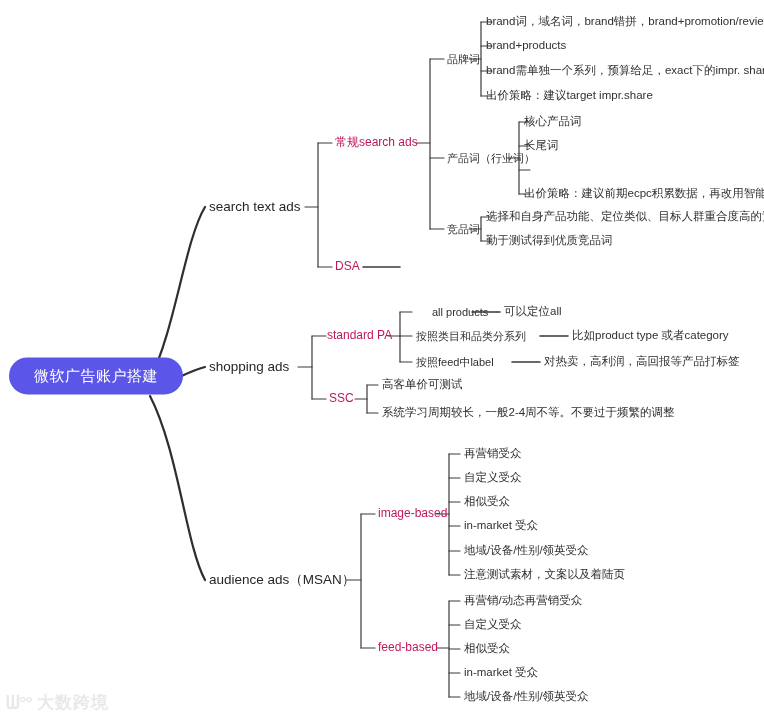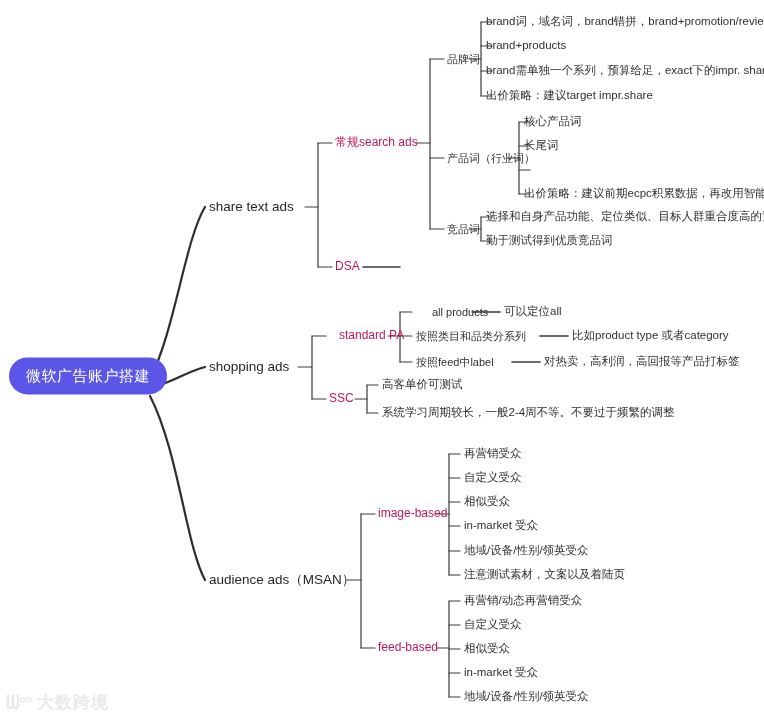--- a/index.html
+++ b/index.html
@@ -19,21 +19,21 @@
     white-space:nowrap;
     color:#2b2b2b;
     line-height:1.15;
   }
 
   
   .root{
     background:#5b55e8;
     color:#ffffff;
     border-radius:18px;
-    padding:9px 16px;
+    padding:9px 24px;
     font-size:15px;
     letter-spacing:.5px;
     box-shadow:0 0 0 1px #5b55e8;
   }
 
   
   .lvl1{ font-size:13.5px; color:#262626; }
 
   
   .lvl2{ font-size:12px; color:#be185d; }
@@ -146,21 +146,21 @@
       <path d="M449,601 L460,601"></path>
       <path d="M449,625 L460,625"></path>
       <path d="M449,649 L460,649"></path>
       <path d="M449,673 L460,673"></path>
       <path d="M449,697 L460,697"></path>
     </g>
   </svg>
 
   <div class="node root" style="left: 10px; top: 376px; transform: translateY(-50%); background: rgb(91, 85, 232); box-shadow: rgb(91, 85, 232) 0px 0px 0px 1px;">微软广告账户搭建</div>
 
-  <div class="node lvl1" style="left:209px;top:207px;transform:translateY(-50%);">share text ads</div>
+  <div class="node lvl1" style="left:209px;top:207px;transform:translateY(-50%);">search text ads</div>
   <div class="node lvl1" style="left:209px;top:367px;transform:translateY(-50%);">shopping ads</div>
   <div class="node lvl1" style="left:209px;top:580px;transform:translateY(-50%);">audience ads（MSAN）</div>
 
   <div class="node lvl2" style="left:335px;top:143px;transform:translateY(-50%);">常规search ads</div>
   <div class="node lvl2" style="left:335px;top:267px;transform:translateY(-50%);">DSA</div>
 
   <div class="node lvl3" style="left:447px;top:59px;transform:translateY(-50%);">品牌词</div>
   <div class="node lvl3" style="left:447px;top:158px;transform:translateY(-50%);">产品词（行业词）</div>
   <div class="node lvl3" style="left:447px;top:229px;transform:translateY(-50%);">竞品词</div>
 
@@ -169,21 +169,21 @@
   <div class="node lvl4" style="left:486px;top:71px;transform:translateY(-50%);">brand需单独一个系列，预算给足，exact下的impr. share 90%+</div>
   <div class="node lvl4" style="left:486px;top:96px;transform:translateY(-50%);">出价策略：建议target impr.share</div>
 
   <div class="node lvl4" style="left:524px;top:122px;transform:translateY(-50%);">核心产品词</div>
   <div class="node lvl4" style="left:524px;top:146px;transform:translateY(-50%);">长尾词</div>
   <div class="node lvl4" style="left:524px;top:194px;transform:translateY(-50%);">出价策略：建议前期ecpc积累数据，再改用智能出价策略。</div>
 
   <div class="node lvl4" style="left:486px;top:217px;transform:translateY(-50%);">选择和自身产品功能、定位类似、目标人群重合度高的竞品词投放。</div>
   <div class="node lvl4" style="left:486px;top:241px;transform:translateY(-50%);">勤于测试得到优质竞品词</div>
 
-  <div class="node lvl2" style="left:339px;top:336px;transform:translateY(-50%);">standard PA</div>
+  <div class="node lvl2" style="left:327px;top:336px;transform:translateY(-50%);">standard PA</div>
   <div class="node lvl2" style="left:329px;top:399px;transform:translateY(-50%);">SSC</div>
 
   <div class="node lvl3" style="left:432px;top:312px;transform:translateY(-50%);">all products</div>
   <div class="node lvl4" style="left:504px;top:312px;transform:translateY(-50%);">可以定位all</div>
 
   <div class="node lvl3" style="left:416px;top:336px;transform:translateY(-50%);">按照类目和品类分系列</div>
   <div class="node lvl4" style="left:572px;top:336px;transform:translateY(-50%);">比如product type 或者category</div>
 
   <div class="node lvl3" style="left:416px;top:362px;transform:translateY(-50%);">按照feed中label</div>
   <div class="node lvl4" style="left:544px;top:362px;transform:translateY(-50%);">对热卖，高利润，高回报等产品打标签</div>

